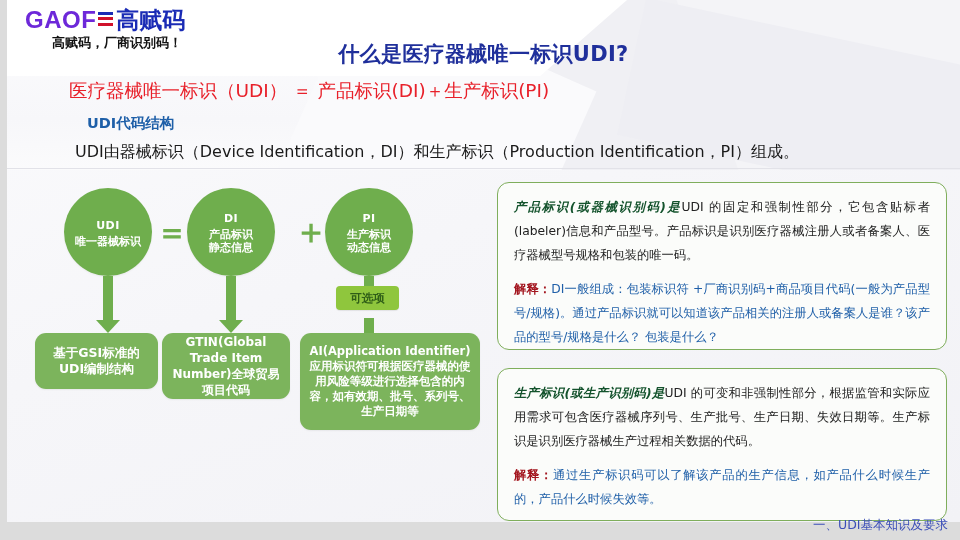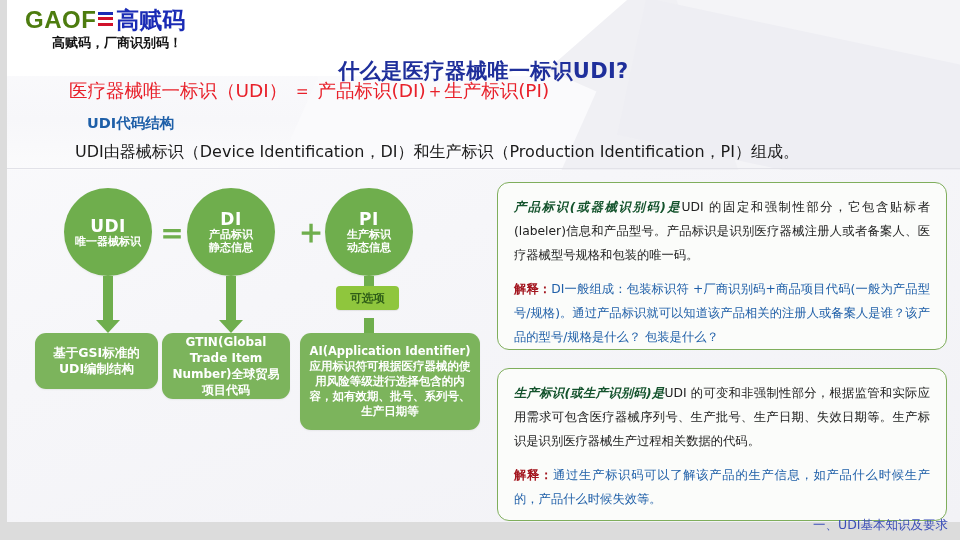--- a/index.html
+++ b/index.html
@@ -55,21 +55,21 @@
   
   .logo-wrap {
     position: absolute; left: 12px; top: 6px;
     width: 200px; height: 46px;
     background: #ffffff;
   }
   .logo-row { display: flex; align-items: center; height: 28px; padding-left: 6px; }
   .logo-gaof {
     font-family: "Liberation Sans", sans-serif;
     font-weight: bold; font-size: 24px; letter-spacing: 0.5px;
-    color: #4d7c0f; line-height: 26px;
+    color: #6d28d9; line-height: 26px;
   }
   .logo-bars { display: inline-block; margin: 0 3px 0 2px; }
   .logo-bars i { display: block; width: 15px; height: 3px; margin-bottom: 2.5px; }
   .logo-bars i:nth-child(1) { background: #1a2bb5; }
   .logo-bars i:nth-child(2) { background: #d0112b; }
   .logo-bars i:nth-child(3) { background: #d0112b; }
   .logo-cn {
     font-family: "DejaVu Sans", sans-serif;
     font-weight: bold; font-size: 23px; color: #1a2bb5; line-height: 26px;
   }
@@ -79,21 +79,20 @@
     width: 196px; line-height: 16px; margin-top: 1px;
   }
 
   
   .slide-title {
     position: absolute; left: 0; top: 40px; width: 953px;
     text-align: center;
     font-family: "DejaVu Sans", sans-serif;
     font-weight: bold; font-size: 21px; color: #1f2f9b;
     letter-spacing: 0.3px;
-    margin-top: 17px;
   }
   .formula {
     position: absolute; left: 62px; top: 78px;
     font-family: "DejaVu Sans", sans-serif;
     font-size: 18.5px; color: #e8202a; white-space: nowrap;
   }
   .subhead {
     position: absolute; left: 80px; top: 114px;
     font-family: "DejaVu Sans", sans-serif;
     font-weight: bold; font-size: 14.5px; color: #1e5fa8;
@@ -114,21 +113,21 @@
     position: absolute;
     border-radius: 50%;
     background: #6fae4d;
     color: #ffffff;
     display: flex; flex-direction: column;
     align-items: center; justify-content: center;
     text-align: center;
     font-family: "DejaVu Sans", sans-serif;
     box-shadow: 0 1px 2px rgba(0,0,0,0.06);
   }
-  .circle .c-ttl { font-weight: bold; font-size: 17px; line-height: 18px; letter-spacing: .5px;}
+  .circle .c-ttl { font-weight: bold; font-size: 11px; line-height: 18px; letter-spacing: .5px;}
   .circle .c-sub { font-weight: bold; font-size: 11px; line-height: 13px; }
   .c-udi { left: 57px; top: 18px; width: 88px; height: 88px; }
   .c-di  { left: 180px; top: 18px; width: 88px; height: 88px; }
   .c-pi  { left: 318px; top: 18px; width: 88px; height: 88px; }
 
   .op {
     position: absolute;
     color: #6fae4d; font-weight: bold;
     font-family: "Liberation Sans", sans-serif;
     line-height: 1;

